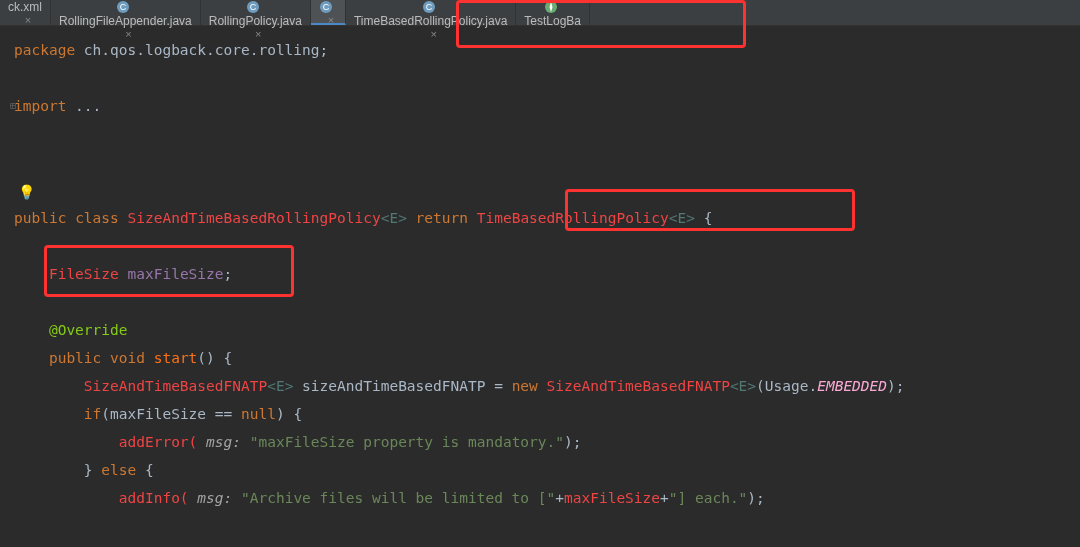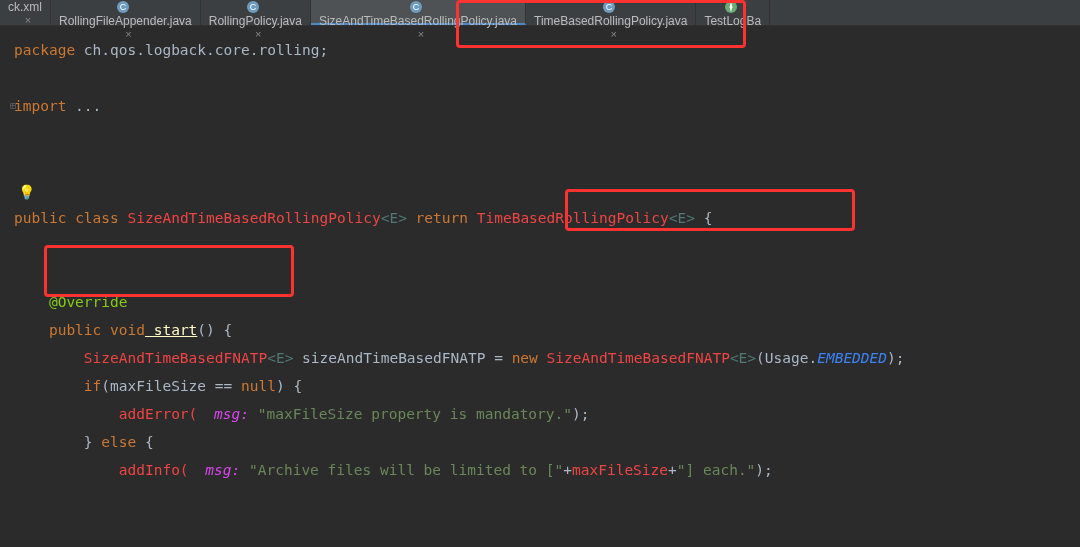--- a/index.html
+++ b/index.html
@@ -55,27 +55,27 @@
   .test-icon { color: #6aab73; }
   .editor {
     padding: 10px 14px;
     line-height: 28px;
     font-size: 14.5px;
     position: relative;
   }
   .line { white-space: pre; min-height: 28px; }
   .kw { color: #cc7832; }
   .str { color: #6a8759; }
-  .comment, .hint { color: #d946ef; font-style: italic; margin-left: 8px;}
-  .method { color: #fef9c3; text-decoration: underline; }
+  .comment, .hint { color: #a3a3a3; font-style: italic;}
+  .method { color: #f97316; }
   .ann { color: #84cc16; margin-top: 8px; }
   .gen { color: #507874; }
   .ident { color: #ef4444; }
   .field { color: #9876aa; }
-  .emb { color: #3b82f6; font-style: italic; margin-top: 15px; }
+  .emb { color: #f9a8d4; font-style: italic; margin-top: 15px; }
   .bulb {
     position: absolute;
     left: 18px;
     top: 152px;
     color: #f0a732;
     font-size: 14px;
   }
   .hl-box {
     position: absolute;
     border: 3px solid #ff3232;
@@ -119,21 +119,20 @@
       <span>RollingPolicy.java</span>
       <span class="tab-close">×</span>
     </div>
     <div class="tab active">
       <span class="tab-icon java-icon">
         <svg width="14" height="14" viewBox="0 0 14 14">
           <circle cx="7" cy="7" r="6" fill="#6e9cbe"></circle>
           <text x="7" y="10" text-anchor="middle" font-size="9" fill="#fff" font-family="sans-serif">C</text>
         </svg>
       </span>
-      <span>SizeAndTimeBasedRollingPolicy.java</span>
       <span class="tab-close">×</span>
     </div>
     <div class="tab">
       <span class="tab-icon java-icon">
         <svg width="14" height="14" viewBox="0 0 14 14">
           <circle cx="7" cy="7" r="6" fill="#6e9cbe"></circle>
           <text x="7" y="10" text-anchor="middle" font-size="9" fill="#fff" font-family="sans-serif">C</text>
         </svg>
       </span>
       <span>TimeBasedRollingPolicy.java</span>
@@ -154,20 +153,21 @@
   <span class="bulb">💡</span>
 
   <div class="line"><span class="kw">package</span><span> ch.qos.logback.core.rolling</span><span>;</span></div>
   <div class="line"></div>
   <div class="line" style="position:relative"><span class="gutter-fold">⊞</span><span class="kw">import</span><span> ...</span></div>
   <div class="line"></div>
   <div class="line"></div>
   <div class="line"></div>
   <div class="line"><span class="kw">public</span> <span class="kw">class</span><span class="ident"> SizeAndTimeBasedRollingPolicy</span><span class="gen">&lt;E&gt;</span><span class="kw"> return </span><span class="ident">TimeBasedRollingPolicy</span><span class="gen">&lt;E&gt;</span><span> {</span></div>
   <div class="line"></div>
+  <div class="line">    <span class="ident">FileSize </span><span class="field">maxFileSize</span><span>;</span></div>
   <div class="line"></div>
   <div class="line">    <span class="ann">@Override</span></div>
   <div class="line">    <span class="kw">public</span> <span class="kw">void</span><span class="method"> start</span><span>() {</span></div>
   <div class="line">        <span class="ident">SizeAndTimeBasedFNATP</span><span class="gen">&lt;E&gt;</span><span> sizeAndTimeBasedFNATP = </span><span class="kw">new </span><span class="ident">SizeAndTimeBasedFNATP</span><span class="gen">&lt;E&gt;</span><span>(Usage.</span><span class="emb">EMBEDDED</span><span>);</span></div>
   <div class="line">        <span class="kw">if</span><span>(maxFileSize == </span><span class="kw">null</span><span>) {</span></div>
   <div class="line">            <span class="ident">addError(</span><span class="hint"> msg: </span><span class="str">"maxFileSize property is mandatory."</span><span>);</span></div>
   <div class="line">        <span>} </span><span class="kw">else</span><span> {</span></div>
   <div class="line">            <span class="ident">addInfo(</span><span class="hint"> msg: </span><span class="str">"Archive files will be limited to ["</span><span>+</span><span class="ident">maxFileSize</span><span>+</span><span class="str">"] each."</span><span>);</span></div>
 </div>
 

